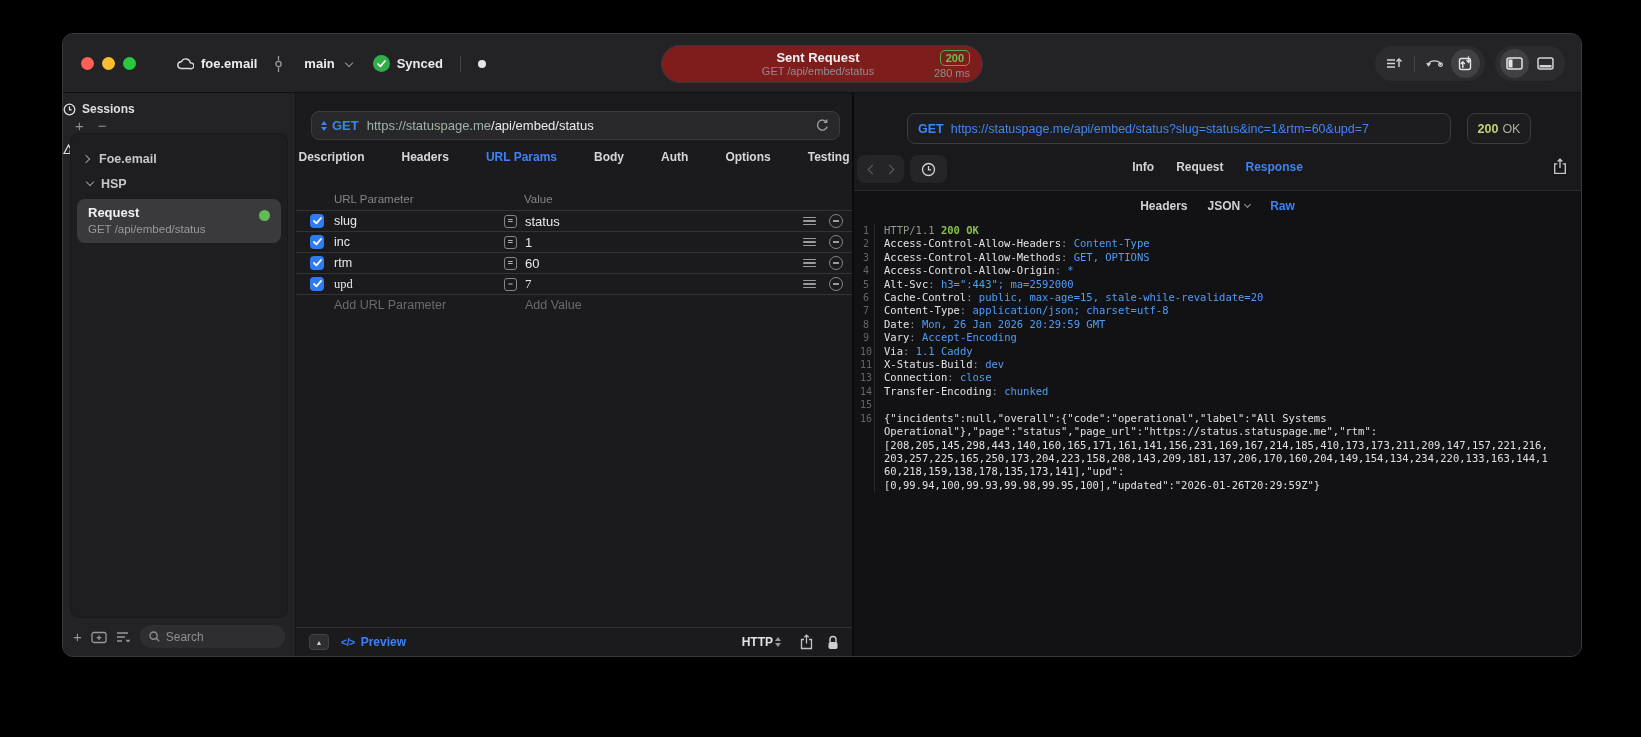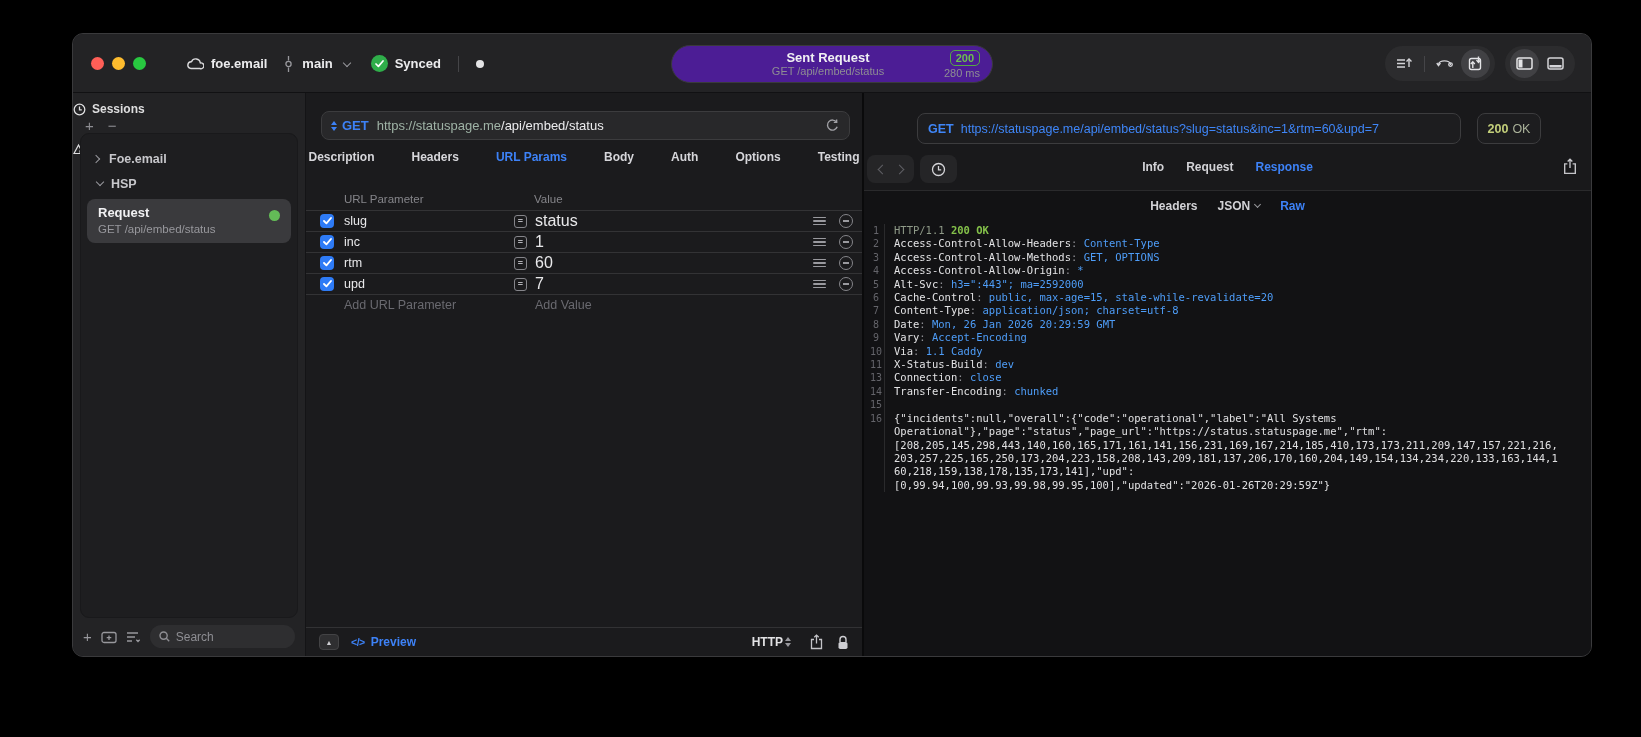--- a/index.html
+++ b/index.html
@@ -1,36 +1,36 @@
 <!DOCTYPE html>
 <html><head>
 <meta charset="utf-8">
 <style>
   * { margin:0; padding:0; box-sizing:border-box; }
   html,body { background:#000; }
   .stage { position:relative; width:1641px; height:737px; background:#000; overflow:hidden;
            font-family:"Liberation Sans", sans-serif; -webkit-font-smoothing:antialiased; }
-  .window { position:absolute; left:72px; top:33px; width:1520px; height:624px;
+  .window { position:absolute; left:62px; top:33px; width:1520px; height:624px;
             background:#1d1d1f; border:1px solid #3a3a3c; border-radius:11px; overflow:hidden; }
 
   
   .titlebar { position:relative; height:59px; background:#232325; border-bottom:1px solid #111113; }
   .traffic { position:absolute; left:18px; top:23px; display:flex; gap:8px; }
   .light { width:13px; height:13px; border-radius:50%; }
   .tb-left { position:absolute; left:113px; top:0; height:59px; display:flex; align-items:center; gap:7px; }
   .tb-proj { color:#ececee; font-size:13px; font-weight:700; }
   .tb-branch { color:#ececee; font-size:13px; font-weight:700; margin-left:8px; }
   .chev { display:inline-block; width:6px; height:6px; border-right:1.6px solid #98989d; border-bottom:1.6px solid #98989d; transform:rotate(45deg); margin-left:4px; margin-bottom:2px; }
   .chev-right { transform:rotate(-45deg); margin:0 2px 0 0; }
   .sync-badge { width:17px; height:17px; border-radius:50%; background:#2fae4a; display:flex; align-items:center; justify-content:center; margin-left:14px; }
   .tb-sync { color:#ececee; font-size:13px; font-weight:700; }
   .tb-div { width:1px; height:16px; background:#454548; margin:0 10px; }
   .tb-dot { width:8px; height:8px; border-radius:50%; background:#e4e4e6; }
   .tb-pill { position:absolute; left:50%; transform:translateX(-50%); top:11px; width:322px; height:38px;
-             background:#4c1d95; border:1px solid #3a3a3c; border-radius:19px; display:flex; align-items:center; }
+             background:#7f1d1d; border:1px solid #3a3a3c; border-radius:19px; display:flex; align-items:center; }
   .tb-pill-center { flex:1; text-align:center; padding-left:54px; }
   .tb-req-title { color:#f1f1f3; font-size:13px; font-weight:700; line-height:15px; }
   .tb-req-sub { color:#8e8e93; font-size:11px; line-height:13px; }
   .tb-pill-right { width:62px; display:flex; flex-direction:column; align-items:flex-end; padding-right:12px; gap:1px; }
   .code-badge { border:1px solid #56a944; color:#6dbf4f; font-size:11px; font-weight:700; border-radius:5px; padding:0 5px; line-height:14px; }
   .tb-ms { color:#8e8e93; font-size:11px; }
   .tb-right { position:absolute; right:16px; top:12px; display:flex; gap:10px; }
   .icon-group { height:35px; background:#2c2c2e; border-radius:18px; display:flex; align-items:center; padding:0 5px; gap:2px; }
   .icon-btn { width:29px; height:29px; border-radius:50%; display:flex; align-items:center; justify-content:center; }
   .icon-btn.sel { background:#414144; }
@@ -70,25 +70,25 @@
   .u-host { color:#9fb3a6; font-size:13px; }
   .u-path { color:#ececee; font-size:13px; }
   .refresh { margin-left:auto; color:#a0a0a5; font-size:15px; }
   .etabs { position:absolute; top:57px; left:0; right:0; display:flex; justify-content:center; gap:37px; }
   .etab { color:#d6d6da; font-size:12px; font-weight:700; cursor:default; }
   .etab.active { color:#3d82f7; }
   .params { position:absolute; top:100px; left:0; right:0; }
   .phead { display:flex; height:17px; color:#85858a; font-size:11.5px; }
   .phead .c1 { margin-left:38px; width:190px; } .phead .c2 { }
   .prow { position:relative; height:21px; border-top:1px solid #333335; display:flex; align-items:center; }
-  .prow:last-child { border-bottom:0; }
+  .prow:last-child { border-bottom:0;font-family:Liberation Serif, serif; }
   .pcheck { position:absolute; left:14px; width:14px; height:14px; border-radius:4px; background:#2e7bf6; display:flex; align-items:center; justify-content:center; }
   .pname { position:absolute; left:38px; color:#e9e9eb; font-size:12.5px; }
   .peq { position:absolute; left:208px; width:13px; height:13px; border:1.4px solid #85858a; border-radius:3px; color:#b4b4b9; font-size:9px; font-weight:700; display:flex; align-items:center; justify-content:center; }
-  .pval { position:absolute; left:229px; color:#e9e9eb; font-size:16px; }
+  .pval { position:absolute; left:229px; color:#e9e9eb; font-size:13px; }
   .pdrag { position:absolute; right:36px; width:13px; display:flex; flex-direction:column; gap:2px; }
   .pdrag i { height:1.6px; background:#9a9a9f; border-radius:1px; }
   .pminus { position:absolute; right:9px; width:14px; height:14px; border:1.4px solid #85858a; border-radius:50%; display:flex; align-items:center; justify-content:center; }
   .pminus i { width:6px; height:1.6px; background:#9a9a9f; }
   .addrow { display:flex; height:21px; border-top:1px solid #333335; align-items:center; position:relative; color:#6a6a70; font-size:12.5px; }
   .addrow .a1 { position:absolute; left:38px; } .addrow .a2 { position:absolute; left:229px; }
   .efoot { position:absolute; bottom:0; left:0; right:0; height:29px; border-top:1px solid #323234; display:flex; align-items:center; padding:0 13px; }
   .collapse-btn { width:20px; height:16px; background:#2f2f31; border:1px solid #434345; border-radius:4px; color:#cfcfd3; font-size:7px; display:flex; align-items:center; justify-content:center; margin-right:12px; }
   .preview { display:flex; align-items:center; gap:6px; color:#3d82f7; }
   .preview .codeg { font-size:10.5px; font-weight:700; letter-spacing:-0.5px; }
@@ -150,21 +150,21 @@
             </svg>
         </span>
         <span class="tb-proj">foe.email</span>
         <span style="margin-left:10px">
           <svg width="9" height="16" viewBox="0 0 9 16">
               <line x1="4.5" y1="0" x2="4.5" y2="4.5" stroke="#98989d" stroke-width="1.3"></line>
               <circle cx="4.5" cy="8" r="2.6" fill="none" stroke="#98989d" stroke-width="1.3"></circle>
               <line x1="4.5" y1="11.5" x2="4.5" y2="16" stroke="#98989d" stroke-width="1.3"></line>
             </svg>
         </span>
-        <span class="tb-branch" style="margin-left:2px">main</span>
+        <span class="tb-branch" style="margin-left:14px">main</span>
         <span class="chev"></span>
         <span class="sync-badge">
           <svg width="9" height="8" viewBox="0 0 9 8">
               <polyline points="1,4 3.4,6.4 8,1" fill="none" stroke="#fff" stroke-width="1.7" stroke-linecap="round" stroke-linejoin="round"></polyline>
             </svg>
         </span>
         <span class="tb-sync">Synced</span>
         <span class="tb-div"></span>
         <span class="tb-dot"></span>
       </div>

